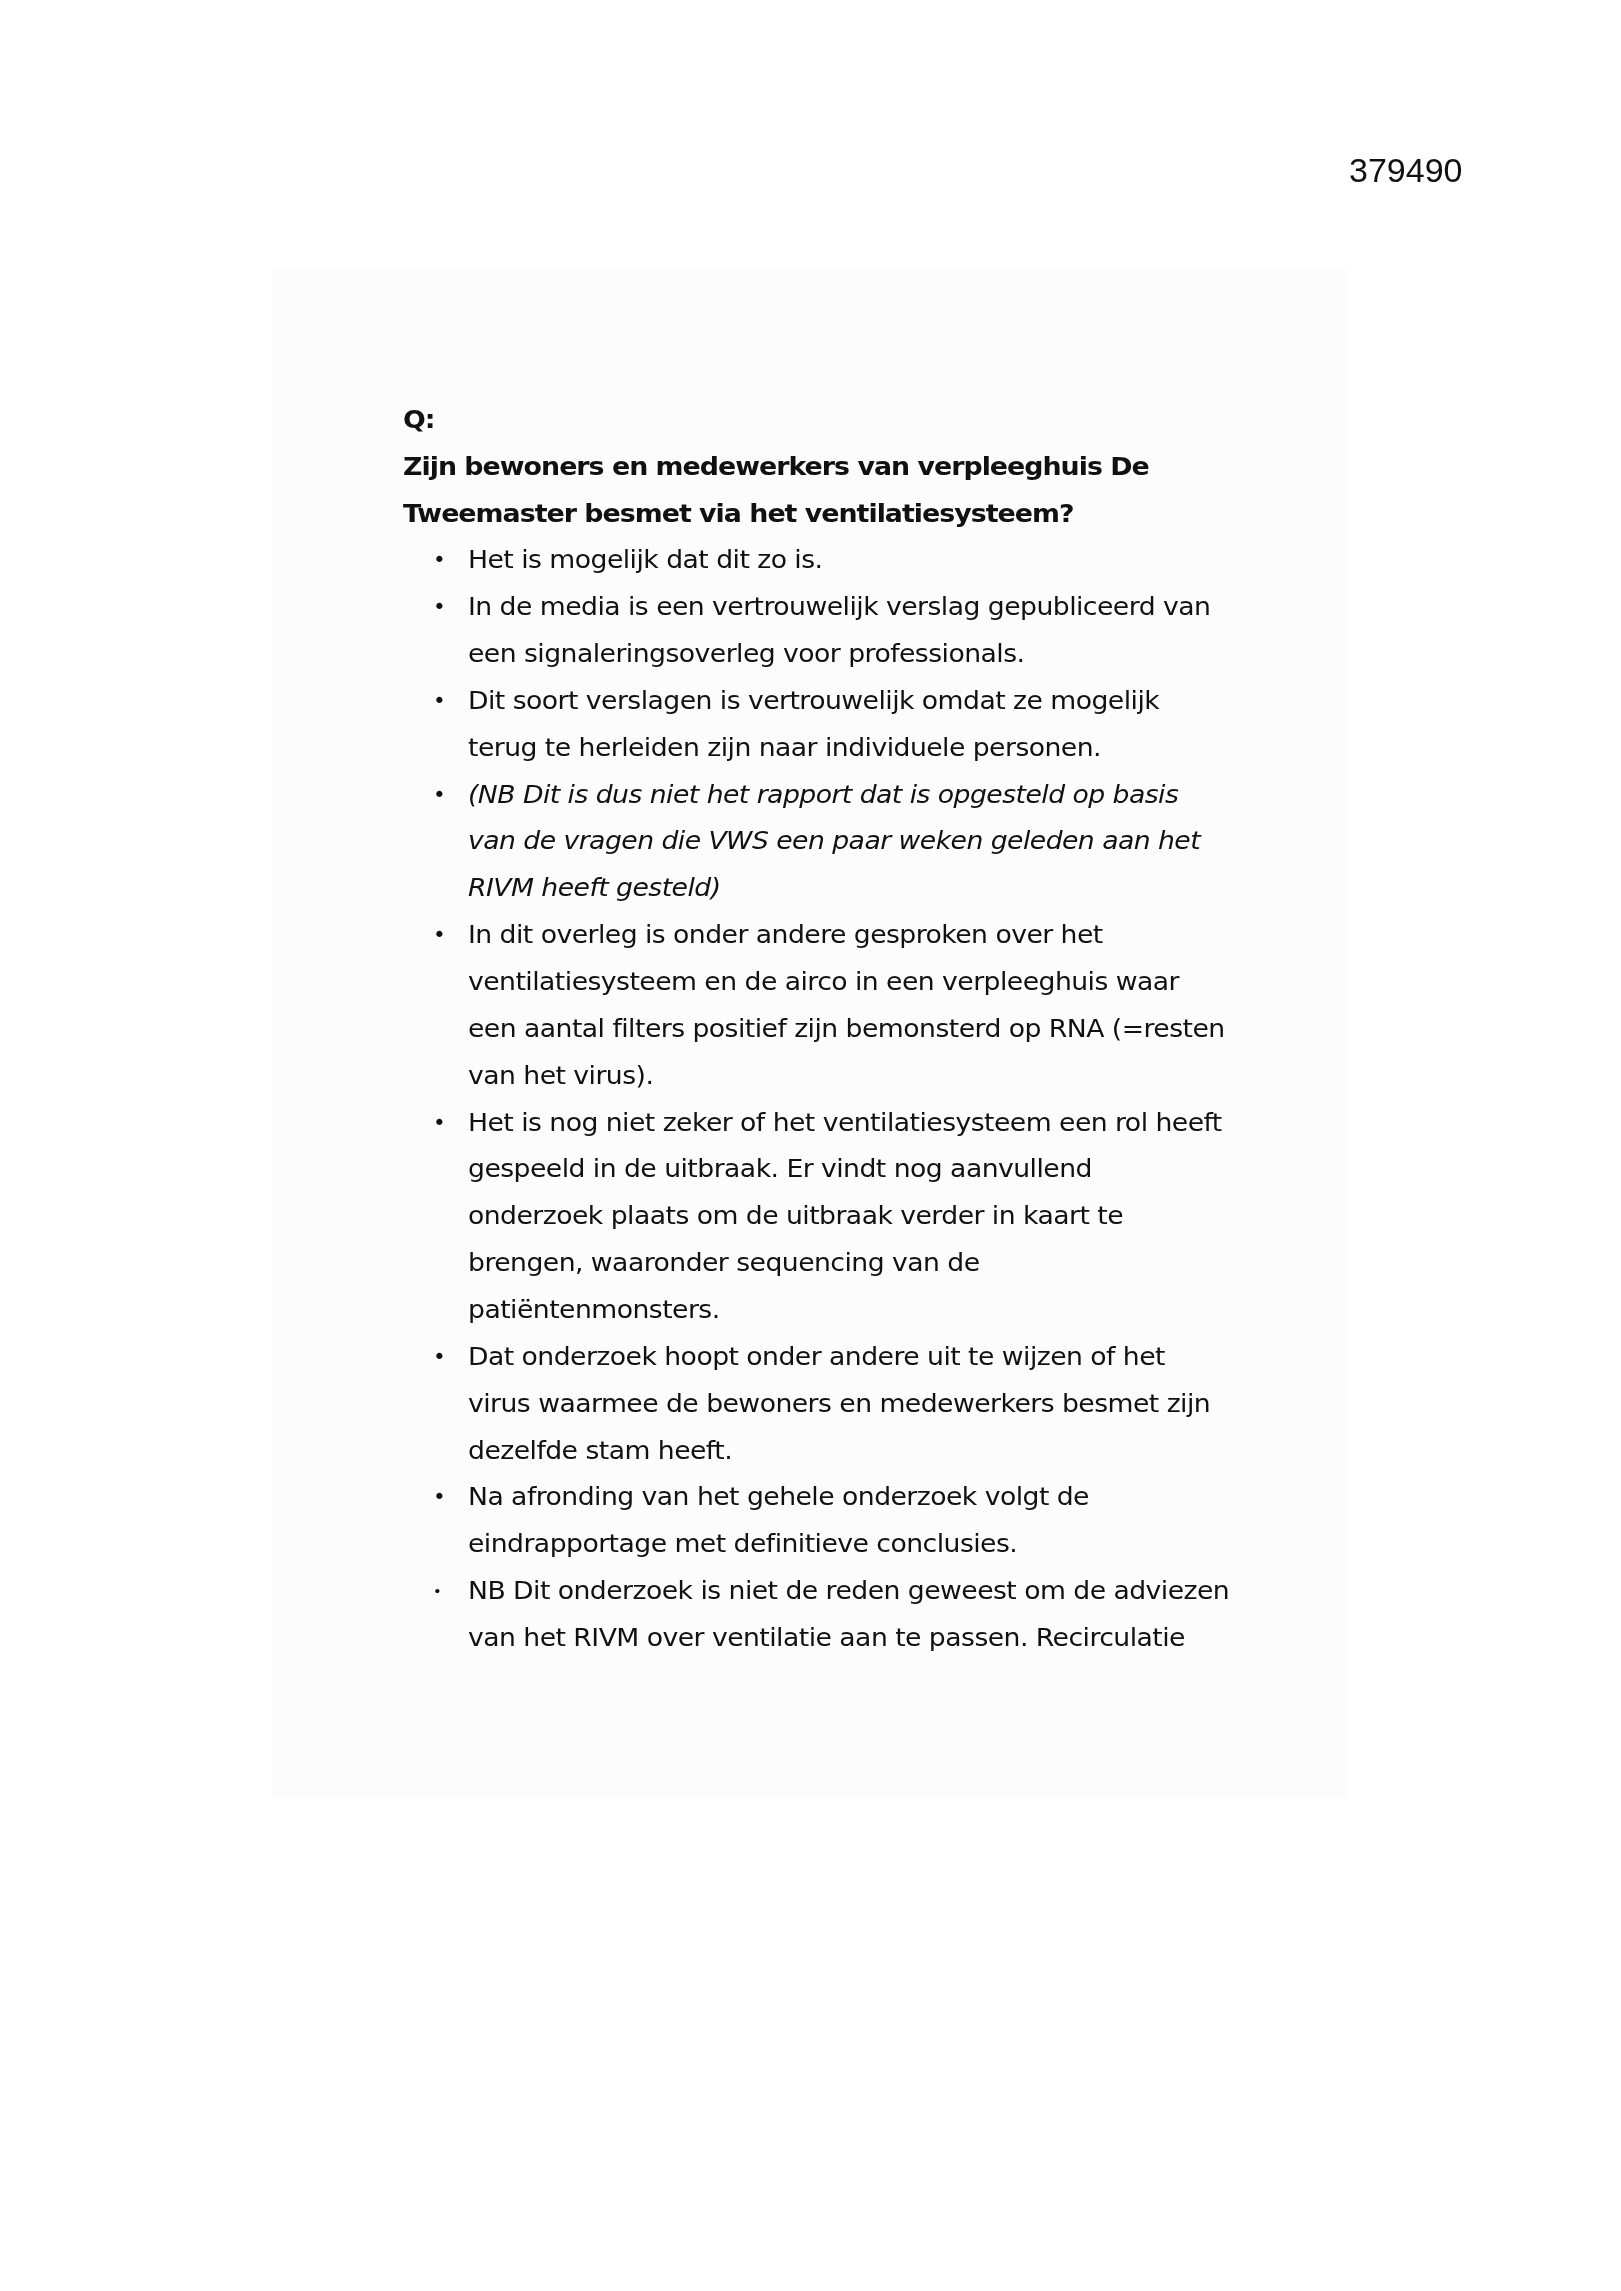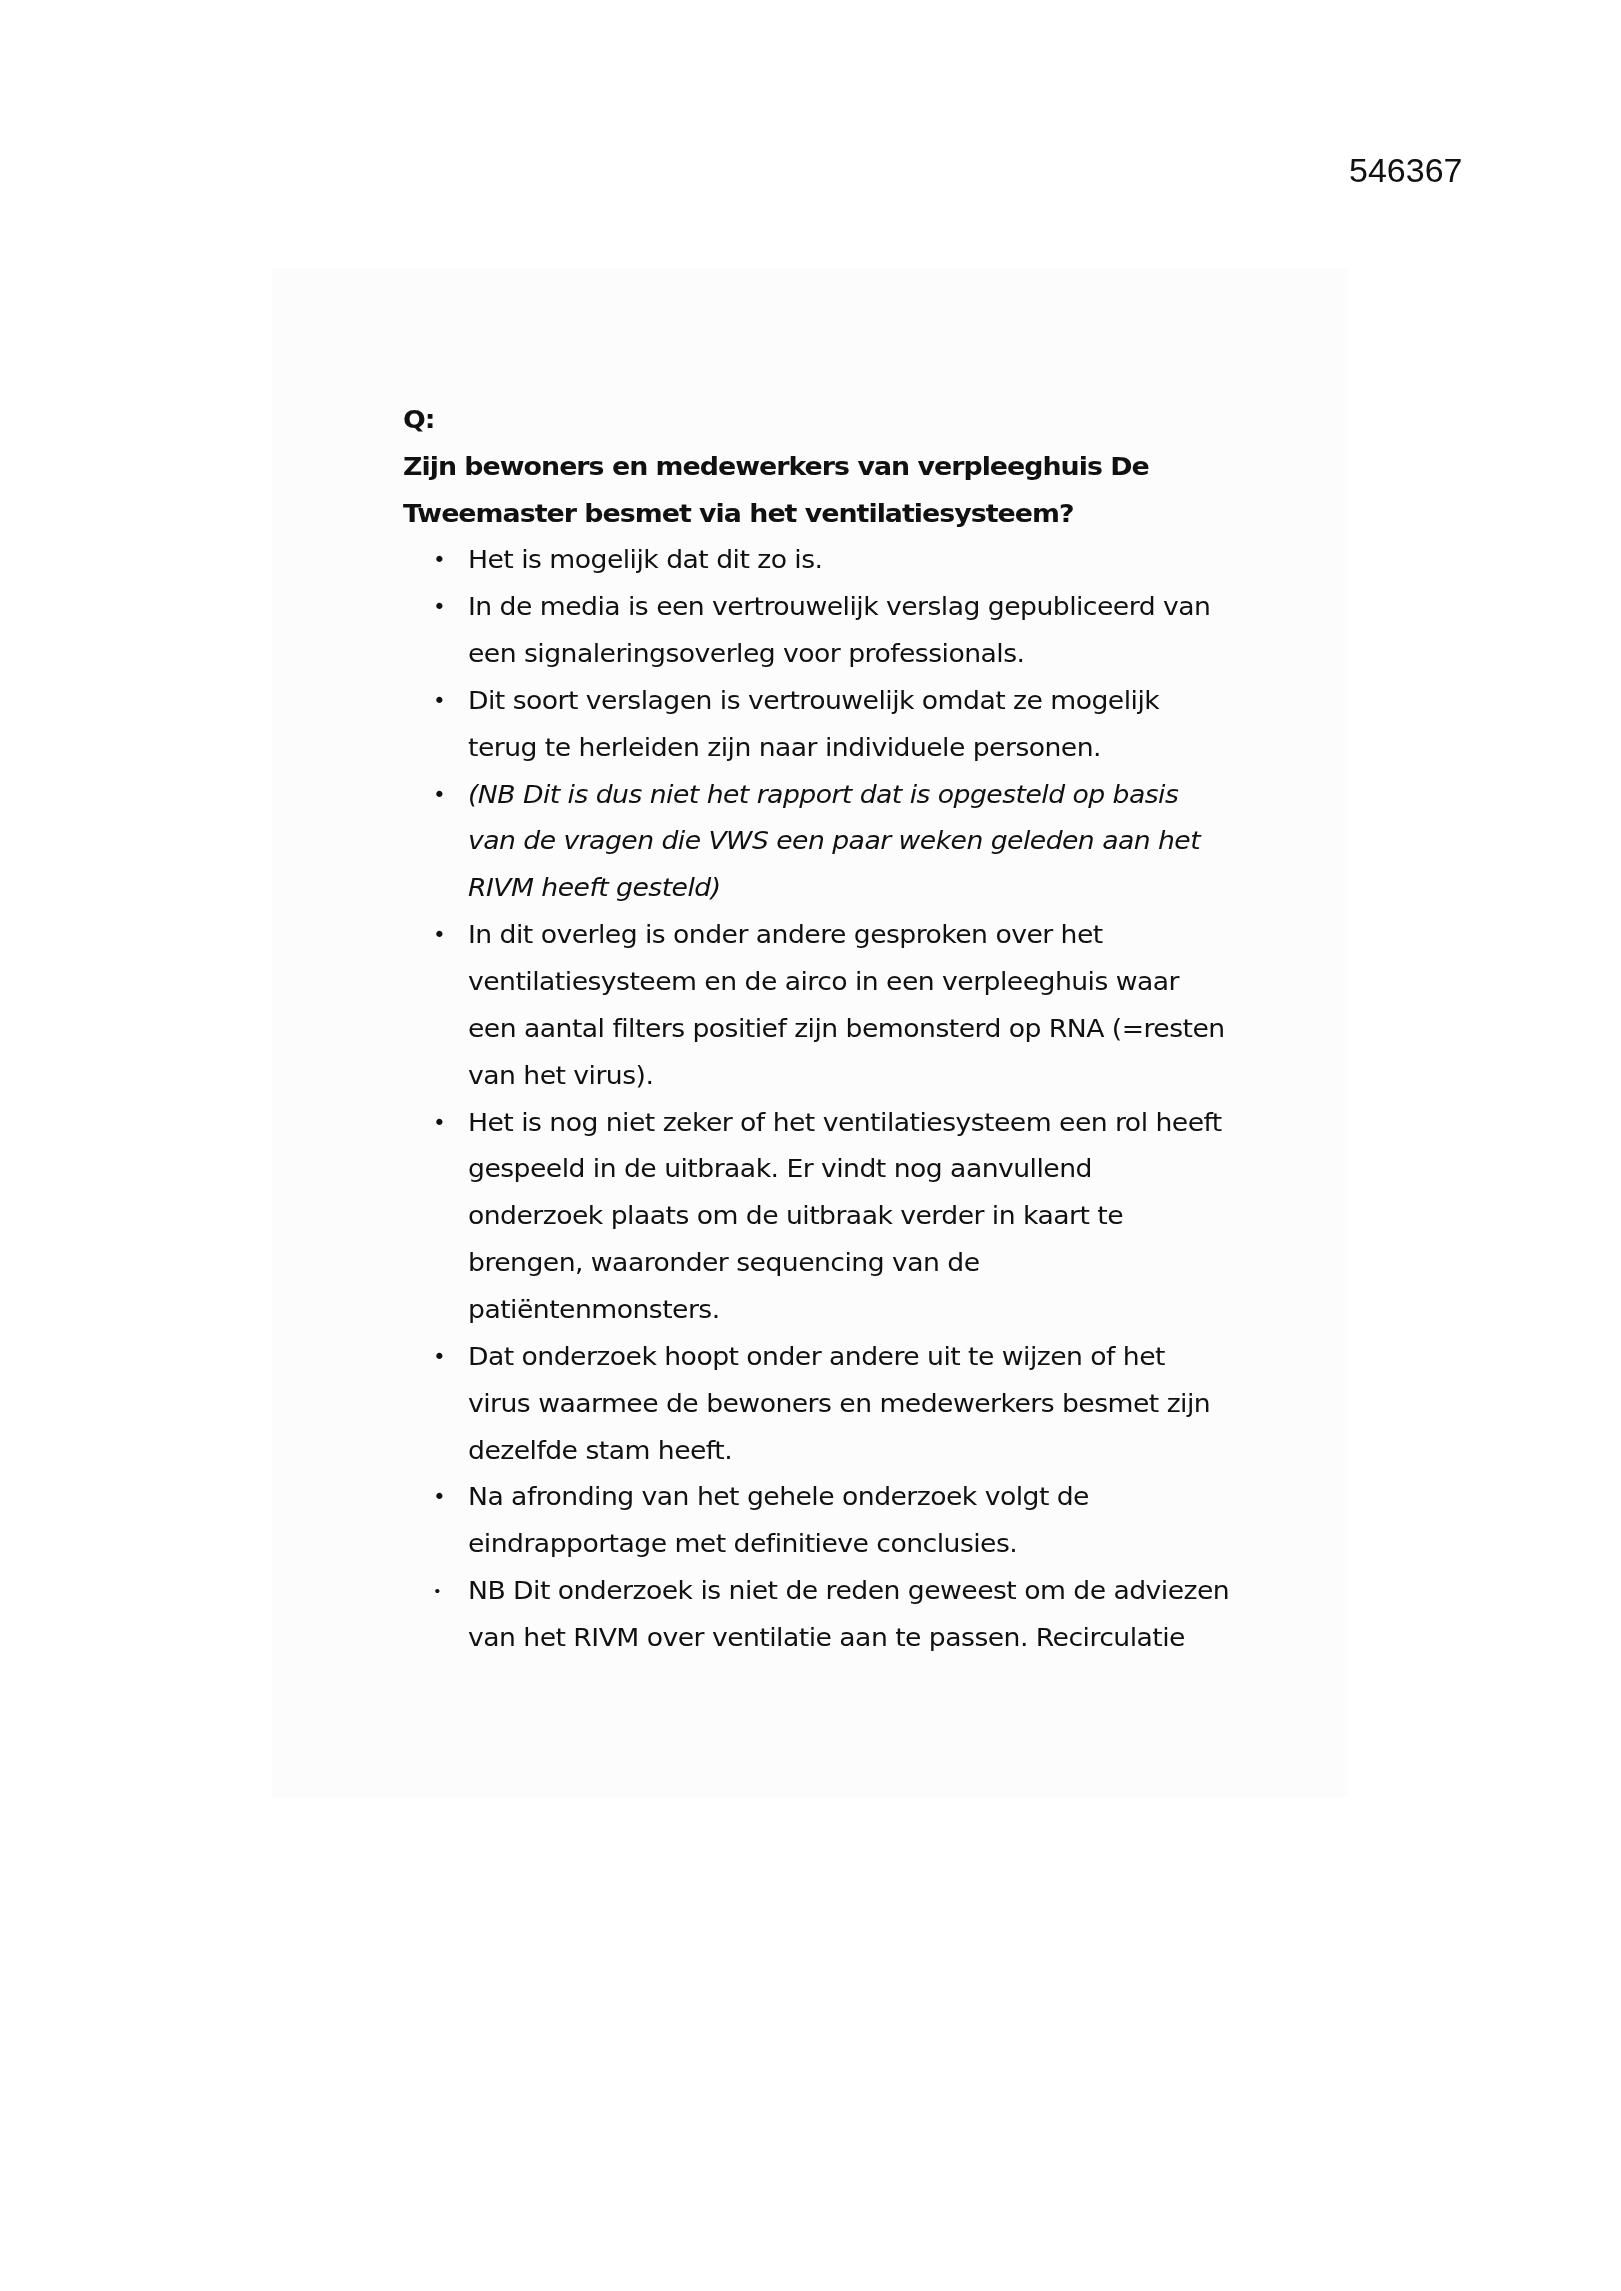--- a/index.html
+++ b/index.html
@@ -33,21 +33,21 @@
   .bold { font-weight: bold; letter-spacing: -0.9px; }
   .ital { font-style: italic; }
   .bullet {
     position: absolute; font-size: 21.6px; line-height: 29px;
   }
   .bullet.small { font-size: 14.7px; }
 </style>
 </head>
 <body>
 
-<div class="page-number">546367</div>
+<div class="page-number">379490</div>
 
 <div class="content-box"></div>
 
 <div class="doc" id="doc">
   <div class="line bold" id="qlabel" style="top: 405px; transform: scaleX(1.095);">Q:</div>
 <div class="line bold" style="top: 452px; transform: scaleX(1.095);">Zijn bewoners en medewerkers van verpleeghuis De</div>
     <div class="line bold" style="top: 499px; transform: scaleX(1.095);">Tweemaster besmet via het ventilatiesysteem?</div>
     <div class="bullet" style="left: 30px; top: 545px;">•</div>
     <div class="line" style="left: 65px; top: 545px; transform: scaleX(1.088);">Het is mogelijk dat dit zo is.</div>
     <div class="bullet" style="left: 30px; top: 592px;">•</div>

